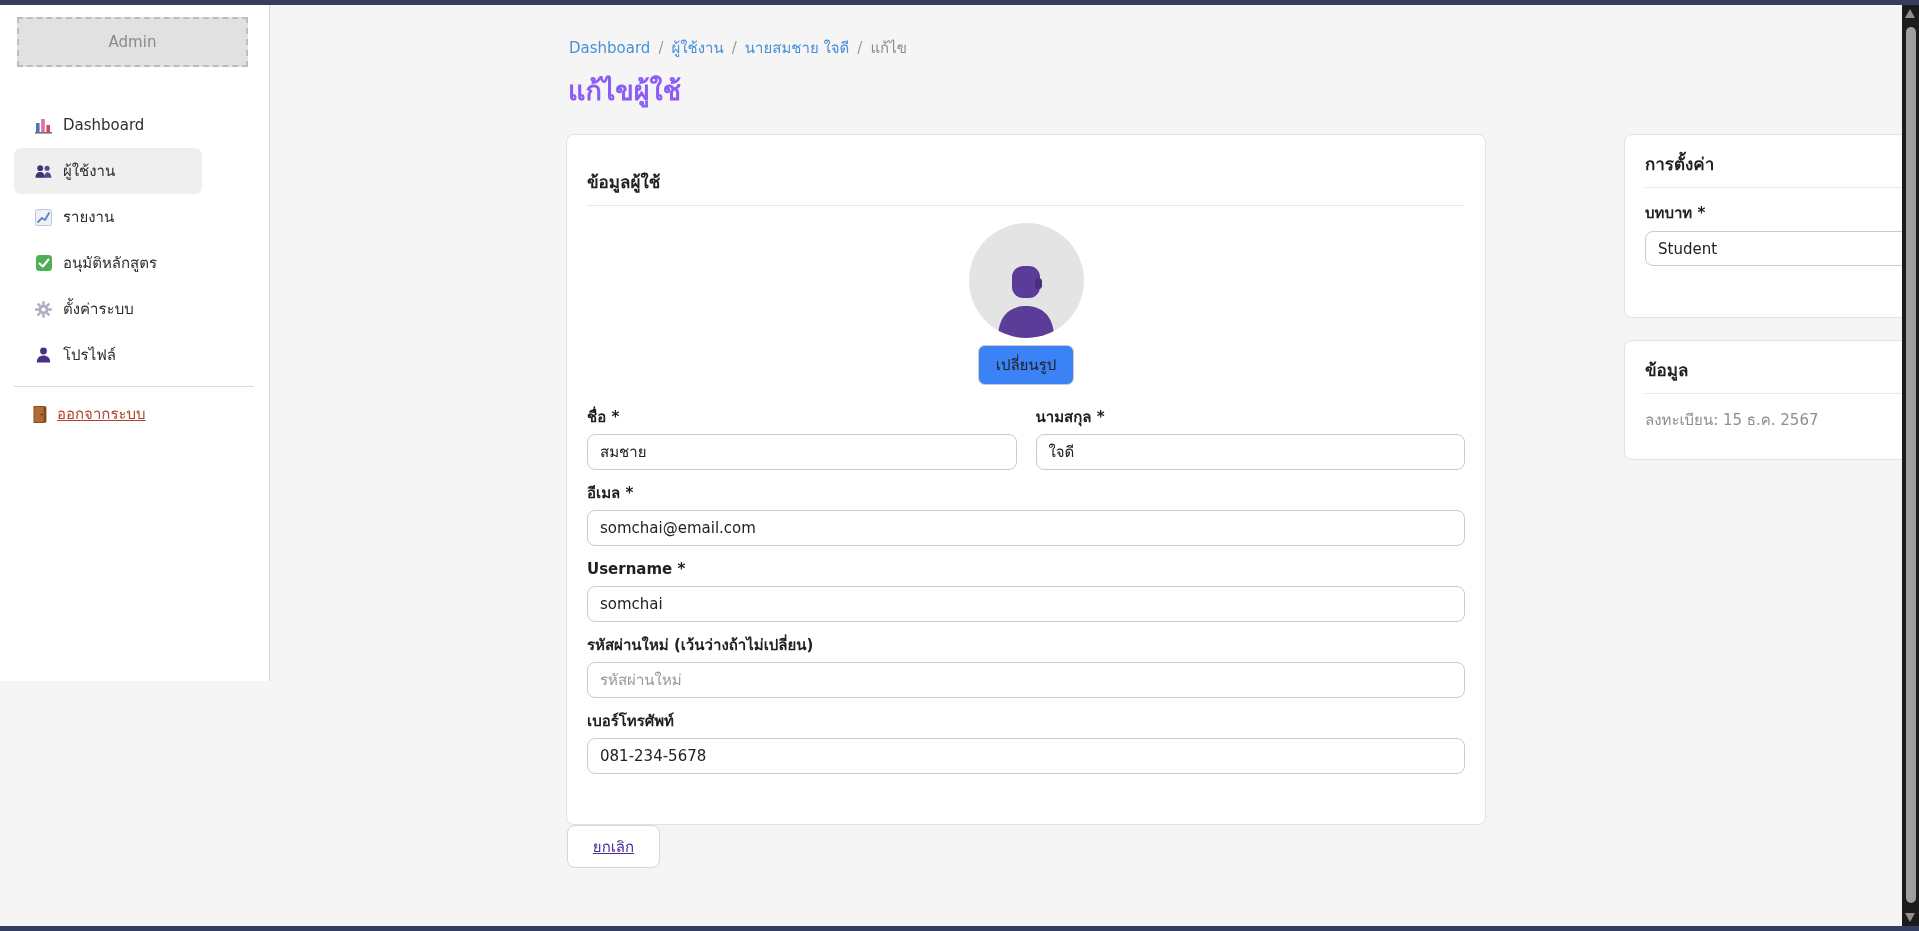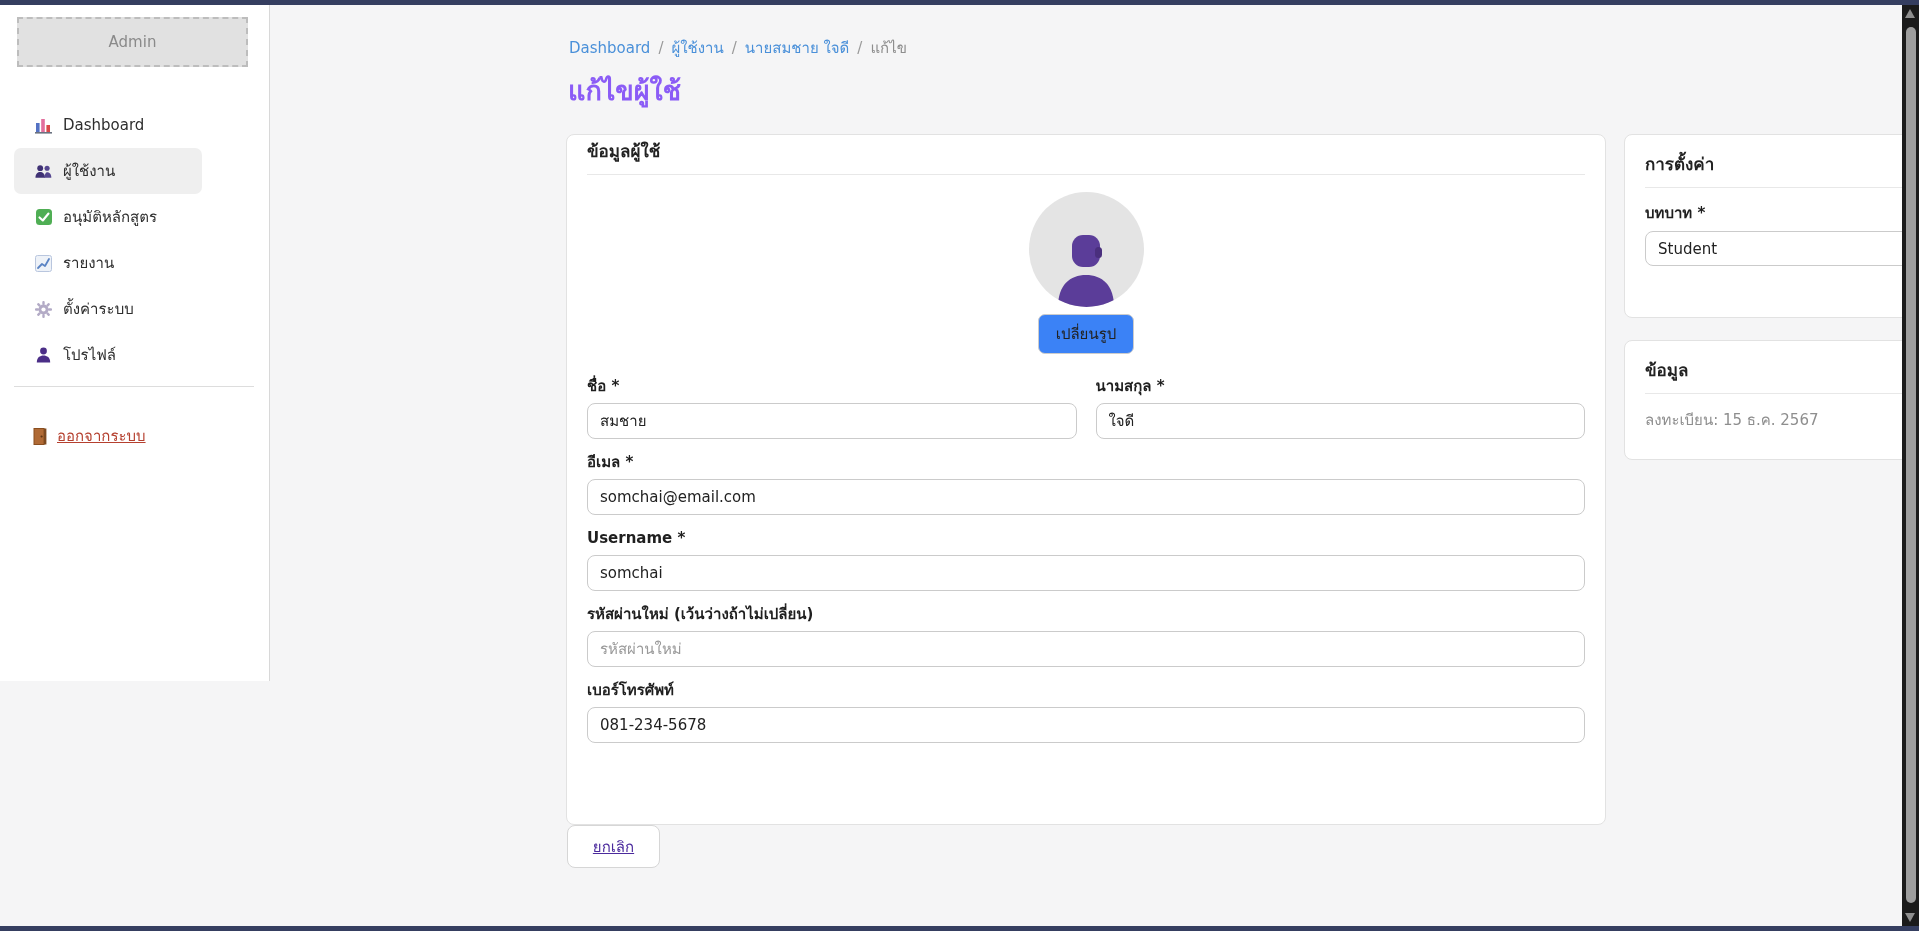--- a/index.html
+++ b/index.html
@@ -11,35 +11,35 @@
   .accent-bar.bottom { bottom:0; }
 
   
   .sidebar { position:absolute; left:0; top:5px; width:270px; height:676px; background:#ffffff; border-right:1px solid #d8d8d8; z-index:5; }
   .logo-box { position:absolute; left:17px; top:12px; width:231px; height:50px; background:#e1e1e1; border:2px dashed #bdbdbd; display:flex; align-items:center; justify-content:center; color:#8a8a8a; font-size:15px; }
   .nav { position:absolute; left:14px; top:97px; width:188px; }
   .menu-item { display:flex; align-items:center; height:46px; padding-left:21px; gap:11px; font-size:15px; color:#2e2e2e; cursor:pointer; border-radius:7px; }
   .menu-item.active { background:#efefef; }
   .mi { width:17px; height:17px; display:inline-flex; align-items:center; justify-content:center; flex:0 0 17px; }
   .side-divider { position:absolute; left:14px; top:381px; width:240px; height:1px; background:#dddddd; }
-  .logout { position:absolute; left:31px; top:419px; display:flex; align-items:center; gap:9px; cursor:pointer; }
+  .logout { position:absolute; left:31px; top:397px; display:flex; align-items:center; gap:9px; cursor:pointer; }
   .logout .llabel { font-size:15px; color:#b5402f; text-decoration:underline; }
 
   
   .main { position:absolute; left:271px; top:5px; width:1631px; height:921px; background:#f5f5f6; }
   .breadcrumb { position:absolute; left:298px; top:31px; font-size:15px; color:#9a9a9a; display:flex; gap:8px; align-items:center; }
   .breadcrumb a { color:#4a90d9; text-decoration:none; cursor:pointer; }
   .breadcrumb .current { color:#8e8e8e; }
   .page-title { position:absolute; left:297px; top:64px; font-size:27px; font-weight:bold; color:#8b5cf6; }
 
   .card { background:#ffffff; border:1px solid #e2e2e2; border-radius:8px; }
   .card-title { font-size:17px; font-weight:bold; color:#222222; line-height:22px; }
   .card-rule { height:1px; background:#e8e8e8; margin-top:12px; }
 
-  .main-card { position:absolute; left:295px; top:129px; width:1040px; height:691px; padding:5px 20px; }
+  .main-card { position:absolute; left:295px; top:129px; width:920px; height:691px; padding:36px 20px; }
   .avatar-wrap { display:flex; flex-direction:column; align-items:center; }
   .avatar { margin-top:17px; width:115px; height:115px; border-radius:50%; background:#e4e4e4; display:flex; align-items:flex-end; justify-content:center; overflow:hidden; }
   .btn-outline { margin-top:7px; height:40px; padding:0 17px; background:#3b82f6; border:1px solid #cccccc; border-radius:7px; font-size:15px; color:#222222; cursor:pointer; font-family:inherit; }
 
   .field { margin-top:14px; }
   .field.first { margin-top:23px; }
   .field label { display:block; font-size:15px; font-weight:bold; color:#1f1f1f; line-height:19px; }
   .field input { display:block; margin-top:7px; width:100%; height:36px; border:1px solid #cbcbcb; border-radius:8px; padding:0 12px; font-size:15px; color:#222222; background:#ffffff; font-family:inherit; }
   .field input::placeholder { color:#9a9a9a; }
   .two-col { display:grid; grid-template-columns:1fr 1fr; gap:19px; }
@@ -87,35 +87,35 @@
             <circle cx="5.5" cy="4" r="3.1" fill="#3f3174"></circle>
             <path d="M0.5 14 C0.5 9.8 3 8 5.5 8 C8 8 10.5 9.8 10.5 14 Z" fill="#3f3174"></path>
             <circle cx="12.8" cy="4" r="2.7" fill="#55468f"></circle>
             <path d="M9.6 14 C10.2 9.5 12 8.2 12.8 8.2 C15 8.2 17.3 10 17.3 14 Z" fill="#55468f"></path>
           </svg>
       </span>
       <span class="mlabel">ผู้ใช้งาน</span>
     </div>
     <div class="menu-item">
       <span class="mi">
+        <svg width="17" height="17" viewBox="0 0 17 17">
+            <rect x="0.5" y="0.5" width="16" height="16" rx="2" fill="#eef2f8" stroke="#b9c6de"></rect>
+            <path d="M3 13 L7 9 L10 11 L14 4" fill="none" stroke="#5b84c4" stroke-width="1.8" stroke-linecap="round" stroke-linejoin="round"></path>
+          </svg>
+      </span>
+      <span class="mlabel">รายงาน</span>
+    </div>
+    <div class="menu-item">
+      <span class="mi">
         <svg width="16" height="16" viewBox="0 0 16 16">
             <rect x="0" y="0" width="16" height="16" rx="3.5" fill="#4fae54"></rect>
             <polyline points="3.5,8.4 6.8,11.5 12.5,4.5" fill="none" stroke="#ffffff" stroke-width="2.1" stroke-linecap="round" stroke-linejoin="round"></polyline>
           </svg>
       </span>
       <span class="mlabel">อนุมัติหลักสูตร</span>
-    </div>
-    <div class="menu-item">
-      <span class="mi">
-        <svg width="17" height="17" viewBox="0 0 17 17">
-            <rect x="0.5" y="0.5" width="16" height="16" rx="2" fill="#eef2f8" stroke="#b9c6de"></rect>
-            <path d="M3 13 L7 9 L10 11 L14 4" fill="none" stroke="#5b84c4" stroke-width="1.8" stroke-linecap="round" stroke-linejoin="round"></path>
-          </svg>
-      </span>
-      <span class="mlabel">รายงาน</span>
     </div>
     <div class="menu-item">
       <span class="mi">
         <svg width="17" height="17" viewBox="0 0 17 17">
           <g fill="#b3abc6">
             <rect x="7.3" y="0" width="2.4" height="4" rx="1"></rect>
             <rect x="7.3" y="13" width="2.4" height="4" rx="1"></rect>
             <rect x="0" y="7.3" width="4" height="2.4" rx="1"></rect>
             <rect x="13" y="7.3" width="4" height="2.4" rx="1"></rect>
             <rect x="7.3" y="0" width="2.4" height="4" rx="1" transform="rotate(45 8.5 8.5)"></rect>

